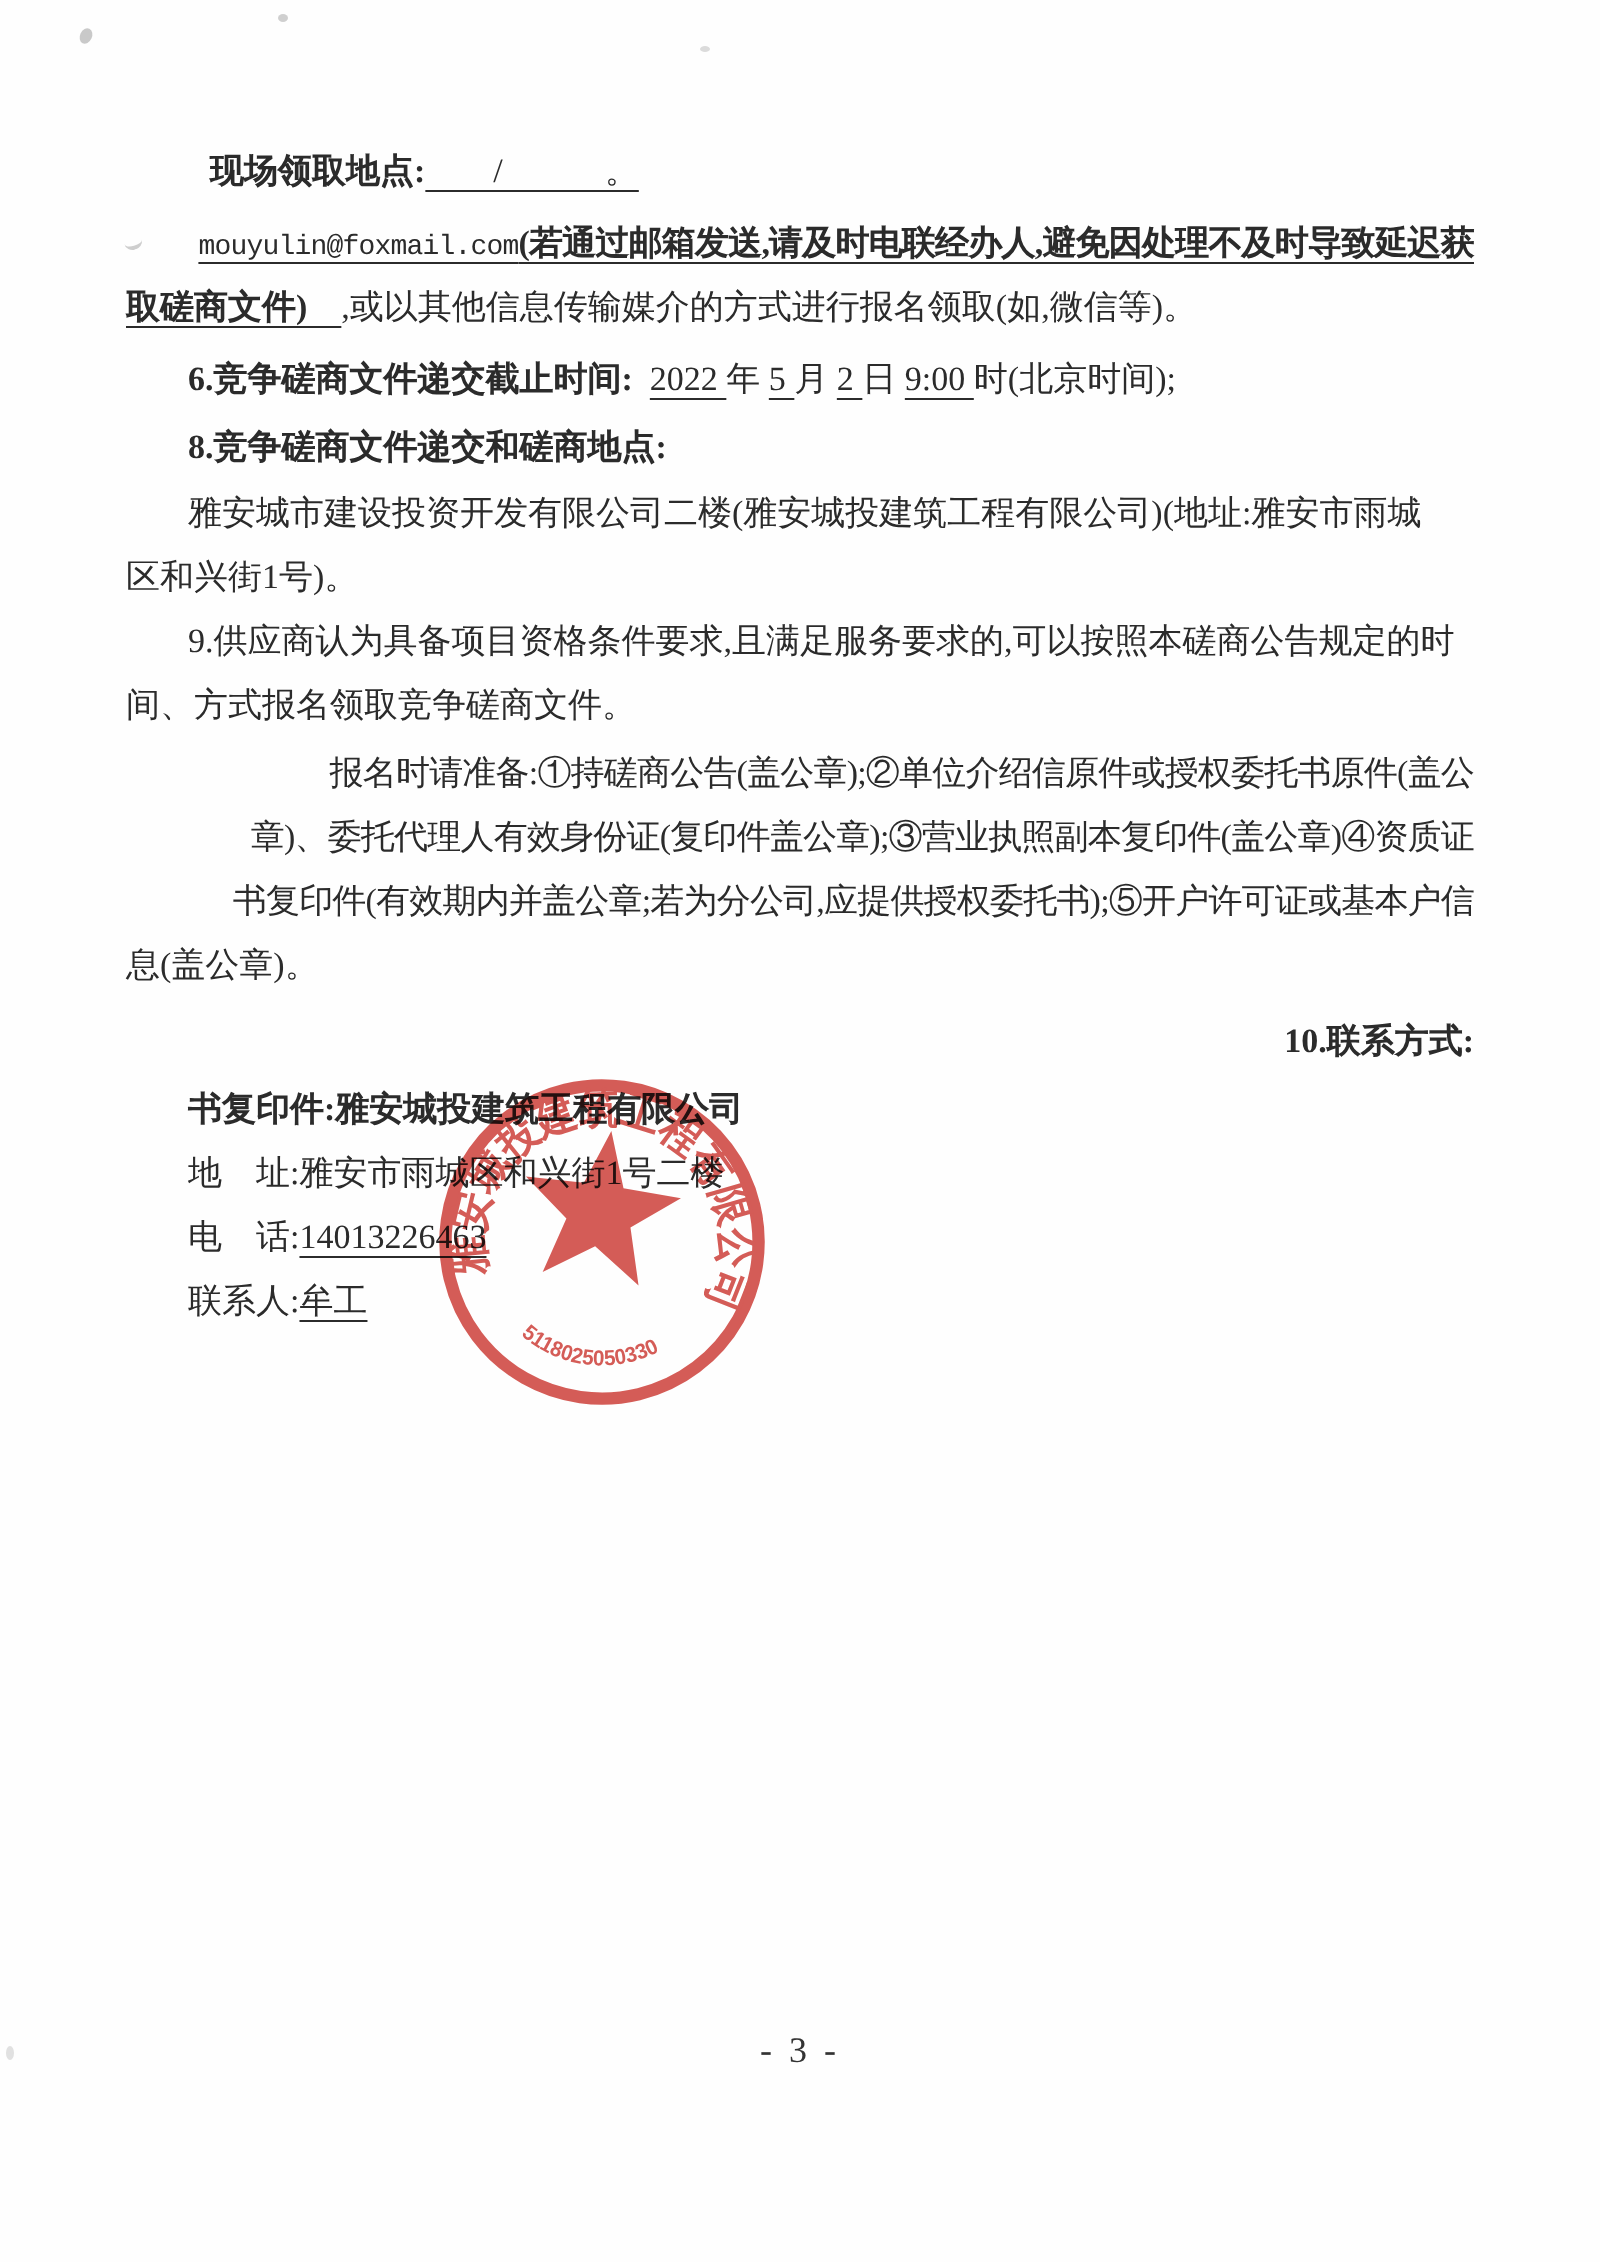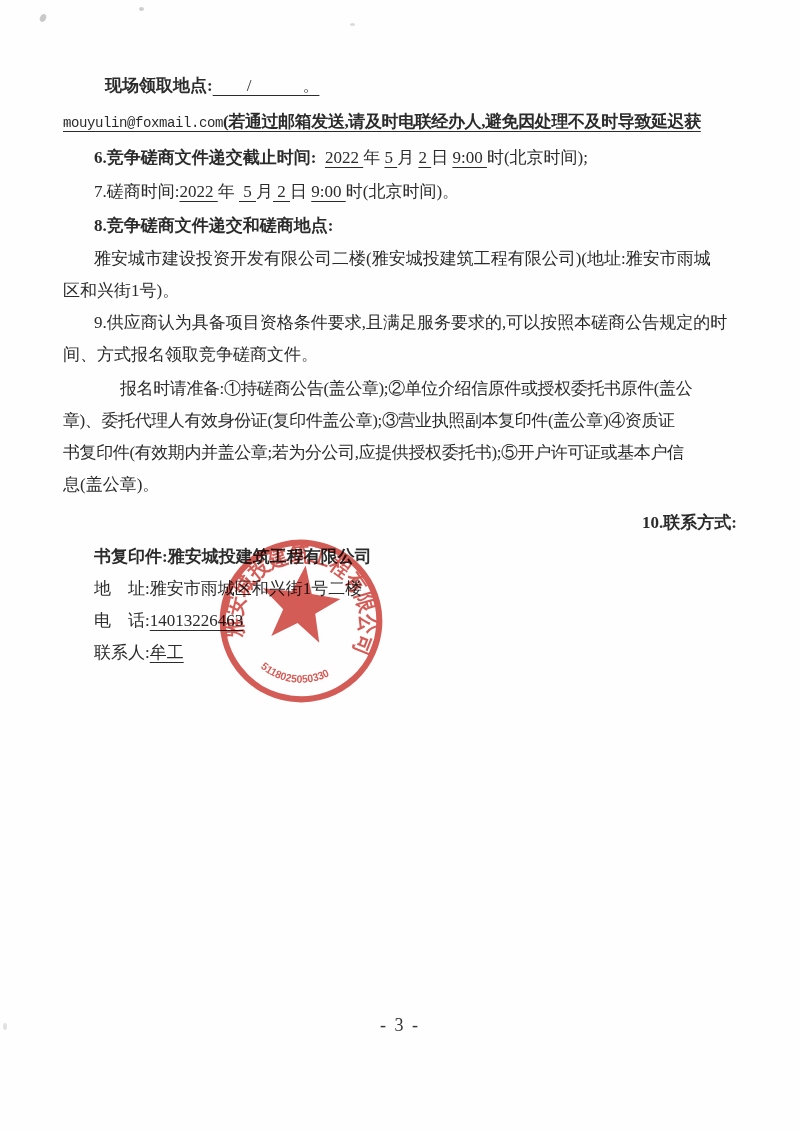--- a/index.html
+++ b/index.html
@@ -25,21 +25,21 @@
     white-space: nowrap;
   }
   .seg { white-space: pre; }
   .b { font-weight: 700; }
   .u { text-decoration: underline; text-underline-offset: 4px; text-decoration-thickness: 1px; white-space: pre; }
   .mono { font-family: "Liberation Mono", "DejaVu Sans Mono", monospace; font-size: 14px; }
   .ind1 { padding-left: 31px; }
   .ind2 { padding-left: 42px; }
   .ind3 { padding-left: 57px; }
   .sp { letter-spacing: 3.5px; }
-  .tight { letter-spacing: -0.4px; }
+  .tight { letter-spacing: -0.4px; text-align: right; }
   .mt1 { margin-top: 1px; } .mt2 { margin-top: 2px; } .mt3 { margin-top: 3px; }
   .mt4 { margin-top: 4px; } .mt6 { margin-top: 6px; text-align: right; } .mt8 { margin-top: 4px; }
   .stamp {
     position: absolute;
     left: 198px;
     top: 518px;
     width: 206px;
     height: 206px;
     mix-blend-mode: multiply;
     opacity: 0.88;
@@ -76,28 +76,28 @@
 
     <div class="line ind2">
       <span class="seg b">现场领取地点:</span><span class="u">　　/　　　。</span>
     </div>
 
 
     <div class="line tight mt4">
       <span class="u mono">mouyulin@foxmail.com</span><span class="u b">(若通过邮箱发送,请及时电联经办人,避免因处理不及时导致延迟获</span>
     </div>
 
+    <div class="line">
+      <span class="u b">取磋商文件)　</span><span class="seg">,或以其他信息传输媒介的方式进行报名领取(如,微信等)。</span>
+    </div>
 
     <div class="line ind1 mt8">
       <span class="seg b">6.竞争磋商文件递交截止时间:  </span><span class="u">2022 </span><span class="seg">年 </span><span class="u">5 </span><span class="seg">月 </span><span class="u">2 </span><span class="seg">日 </span><span class="u">9:00 </span><span class="seg">时(北京时间);</span>
     </div>
 
-    <div class="line ind1 mt2">
-      <span class="seg">7.磋商时间:</span><span class="u">2022 </span><span class="seg">年 </span><span class="u"> 5 </span><span class="seg">月</span><span class="u"> 2 </span><span class="seg">日 </span><span class="u">9:00 </span><span class="seg">时(北京时间)。</span>
-    </div>
 
     <div class="line ind1 b mt2">8.竞争磋商文件递交和磋商地点:</div>
 
     <div class="line ind1 mt1">雅安城市建设投资开发有限公司二楼(雅安城投建筑工程有限公司)(地址:雅安市雨城</div>
     <div class="line">区和兴街1号)。</div>
 
     <div class="line ind1">9.供应商认为具备项目资格条件要求,且满足服务要求的,可以按照本磋商公告规定的时</div>
     <div class="line">间、方式报名领取竞争磋商文件。</div>
 
     <div class="line ind3 tight mt2">报名时请准备:①持磋商公告(盖公章);②单位介绍信原件或授权委托书原件(盖公</div>

